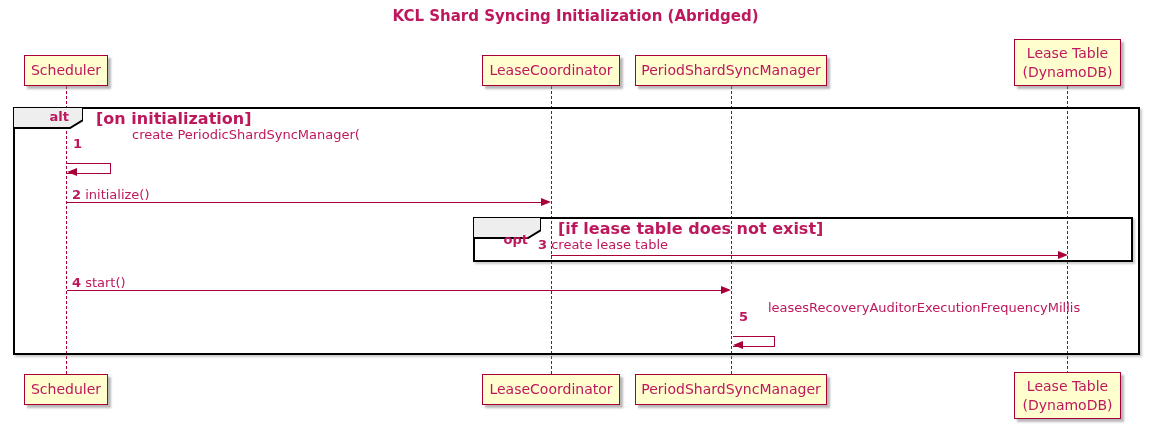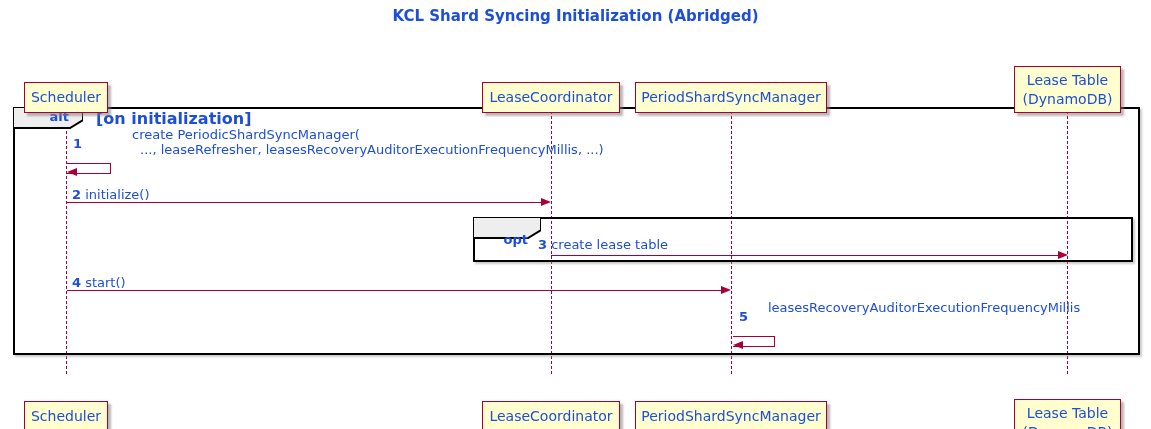--- a/index.html
+++ b/index.html
@@ -1,33 +1,33 @@
 <!DOCTYPE html>
 <html><head>
 <meta charset="utf-8">
 <style>
   html,body { margin:0; padding:0; background:#ffffff; }
   .canvas {
     position:relative; width:1151px; height:429px; background:#ffffff;
-    font-family:"DejaVu Sans", "Liberation Sans", sans-serif; color:#1d4ed8;
+    font-family:"DejaVu Sans", "Liberation Sans", sans-serif; color:#be185d;
     overflow:hidden;
   }
   .title {
     position:absolute; top:7px; left:0; width:100%;
     text-align:center; font-size:15px; font-weight:bold;
   }
   .lifeline {
     position:absolute; width:0; border-left:1px dashed #A80036; z-index:0;
   }
   .participant {
     position:absolute; box-sizing:border-box;
     background:#FEFECE; border:1.5px solid #A80036;
     box-shadow:3px 3px 2px rgba(125,125,125,0.55);
     display:flex; flex-direction:column; align-items:center; justify-content:center;
-    text-align:center; font-size:14px; line-height:1.32; z-index:4; white-space:nowrap;margin-top:27px;
+    text-align:center; font-size:14px; line-height:1.32; z-index:4; white-space:nowrap;
   }
   .frame {
     position:absolute; box-sizing:border-box; border:2px solid #000;
     box-shadow:2px 2px 2px rgba(150,150,150,0.5); z-index:1; background:transparent;
   }
   .pentagon { position:absolute; z-index:2; }
   .operator {
     position:absolute; z-index:3; font-size:13px; font-weight:bold;
     text-align:right; line-height:20px;
   }
@@ -84,37 +84,37 @@
   <div class="frame" style="left:13px; top:107px; width:1127px; height:248px;"></div>
   <svg class="pentagon" style="left:13px; top:107px;" width="70" height="22" viewBox="0 0 70 22">
     <polygon points="0,0 70,0 70,13 57,21 0,21" fill="#EEEEEE" stroke="#000000" stroke-width="2"></polygon>
   </svg>
   <div class="operator" style="left:13px; top:107px; width:56px;">alt</div>
   <div class="condition" style="left:96px; top:109px;">[on initialization]</div>
 
   <div class="msg-num-abs" style="left:73px; top:136px;">1</div>
   <div class="msg-text" style="left:88px; top:127px;margin-left:44px;">
     <div>create PeriodicShardSyncManager(</div>
-    <div class="indent1">..., leaseRefresher, leasesRecoveryAuditorExecutionFrequencyMillis, ...)</div>
   </div>
   <div class="self-msg" style="left:67px; top:163px; width:44px; height:11px;"></div>
   <div class="arrow-head-left" style="left:67px; top:168px;"></div>
 
   <div class="msg-text" style="left:72px; top:187px;text-align:right;">
     <span class="msg-num">2</span>
     <span>initialize()</span>
   </div>
   <div class="arrow-line" style="left:67px; top:202px; width:476px;"></div>
   <div class="arrow-head-right" style="left:541px; top:198px;"></div>
 
   <div class="frame" style="left:473px; top:217px; width:660px; height:45px;"></div>
   <svg class="pentagon" style="left:473px; top:217px;" width="68" height="22" viewBox="0 0 68 22">
     <polygon points="0,0 68,0 68,13 55,21 0,21" fill="#EEEEEE" stroke="#000000" stroke-width="2"></polygon>
   </svg>
   <div class="operator" style="left:473px; top:230px; width:55px;">opt</div>
+  <div class="condition" style="left:558px; top:219px;">[if lease table does not exist]</div>
 
   <div class="msg-text" style="left:532px; top:237px;margin-left:6px;">
     <span class="msg-num">3</span>
     <span>create lease table</span>
   </div>
   <div class="arrow-line" style="left:551px; top:255px; width:508px;"></div>
   <div class="arrow-head-right" style="left:1058px; top:251px;"></div>
 
   <div class="msg-text" style="left:72px; top:275px;">
     <span class="msg-num">4</span>

